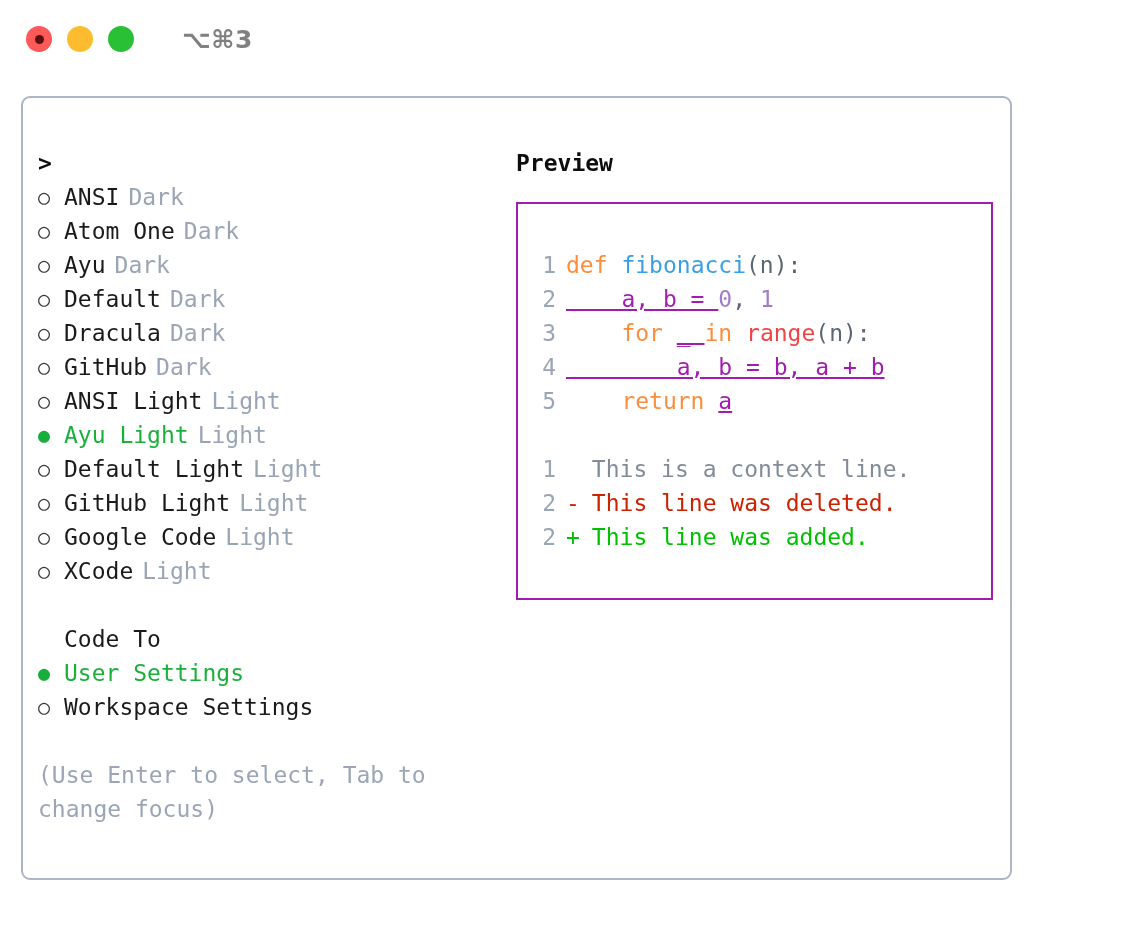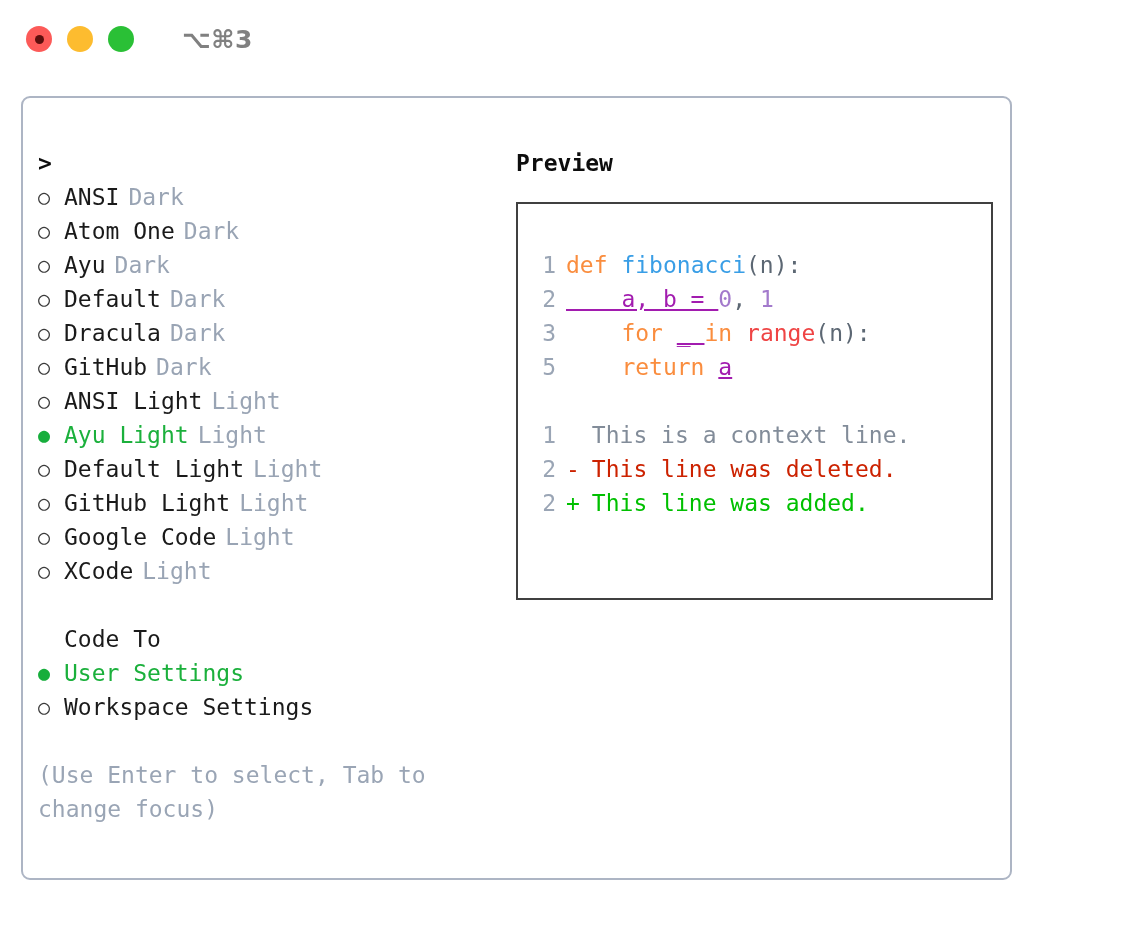--- a/index.html
+++ b/index.html
@@ -160,21 +160,21 @@
     font-size: 23px;
     font-weight: 700;
     color: #0d0d0d;
     line-height: 34px;
     height: 34px;
   }
   .preview-box {
     margin-top: 22px;
     width: 477px;
     height: 398px;
-    border: 2px solid #404040;
+    border: 2px solid #a21caf;
     background: #ffffff;
     padding: 44px 0 0 0;
   }
   .code-line {
     height: 34px;
     line-height: 34px;
     font-size: 23px;
     white-space: pre;
     padding-left: 16px;
   }
@@ -257,20 +257,21 @@
         <div class="hint">(Use Enter to select, Tab to change focus)</div>
       </div>
 
       <div class="right-col">
         <div class="preview-title">Preview</div>
         <div class="preview-box">
           <div id="code-block">
               <div class="code-line"><span class="lineno">1</span><span class="tok-kw">def </span><span class="tok-fn">fibonacci</span><span class="tok-punct">(n):</span></div>
               <div class="code-line"><span class="lineno">2</span><span class="tok-var">    a, b = </span><span class="tok-num">0</span><span class="tok-punct">, </span><span class="tok-num">1</span></div>
               <div class="code-line"><span class="lineno">3</span><span class="tok-kw">    for </span><span class="tok-var">_ </span><span class="tok-kw">in </span><span class="tok-builtin">range</span><span class="tok-punct">(n):</span></div>
+              <div class="code-line"><span class="lineno">4</span><span class="tok-var">        a, b = b, a + b</span></div>
               <div class="code-line"><span class="lineno">5</span><span class="tok-kw">    return </span><span class="tok-var">a</span></div>
             </div>
           <div class="blank-line"></div>
           <div id="diff-block">
               <div class="code-line"><span class="lineno">1</span><span class="diff-mark diff-ctx"> </span><span> </span><span class="diff-ctx">This is a context line.</span></div>
               <div class="code-line"><span class="lineno">2</span><span class="diff-mark diff-del">-</span><span> </span><span class="diff-del">This line was deleted.</span></div>
               <div class="code-line"><span class="lineno">2</span><span class="diff-mark diff-add">+</span><span> </span><span class="diff-add">This line was added.</span></div>
             </div>
         </div>
       </div>

